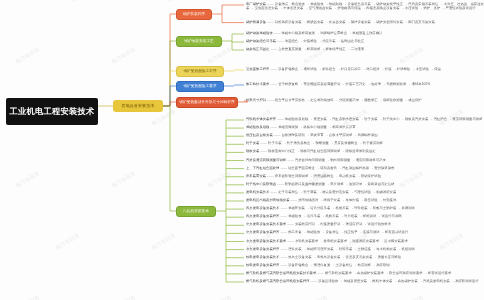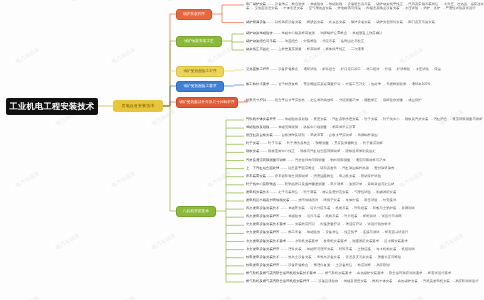--- a/index.html
+++ b/index.html
@@ -40,21 +40,21 @@
     justify-content: center;
     text-align: center;
     padding: 1px 2px;
     white-space: nowrap;
     letter-spacing: .1px;
   }
 
   
   #root-node {
     left: 6px; top: 98px;
-    width: 92px; height: 17px;
+    width: 92px; height: 27px;
     background: #111111;
     color: #ffffff;
     font-size: 8.2px;
     font-weight: bold;
     border-radius: 2px;
     letter-spacing: .3px;
   }
 
   
   #l2-node {

